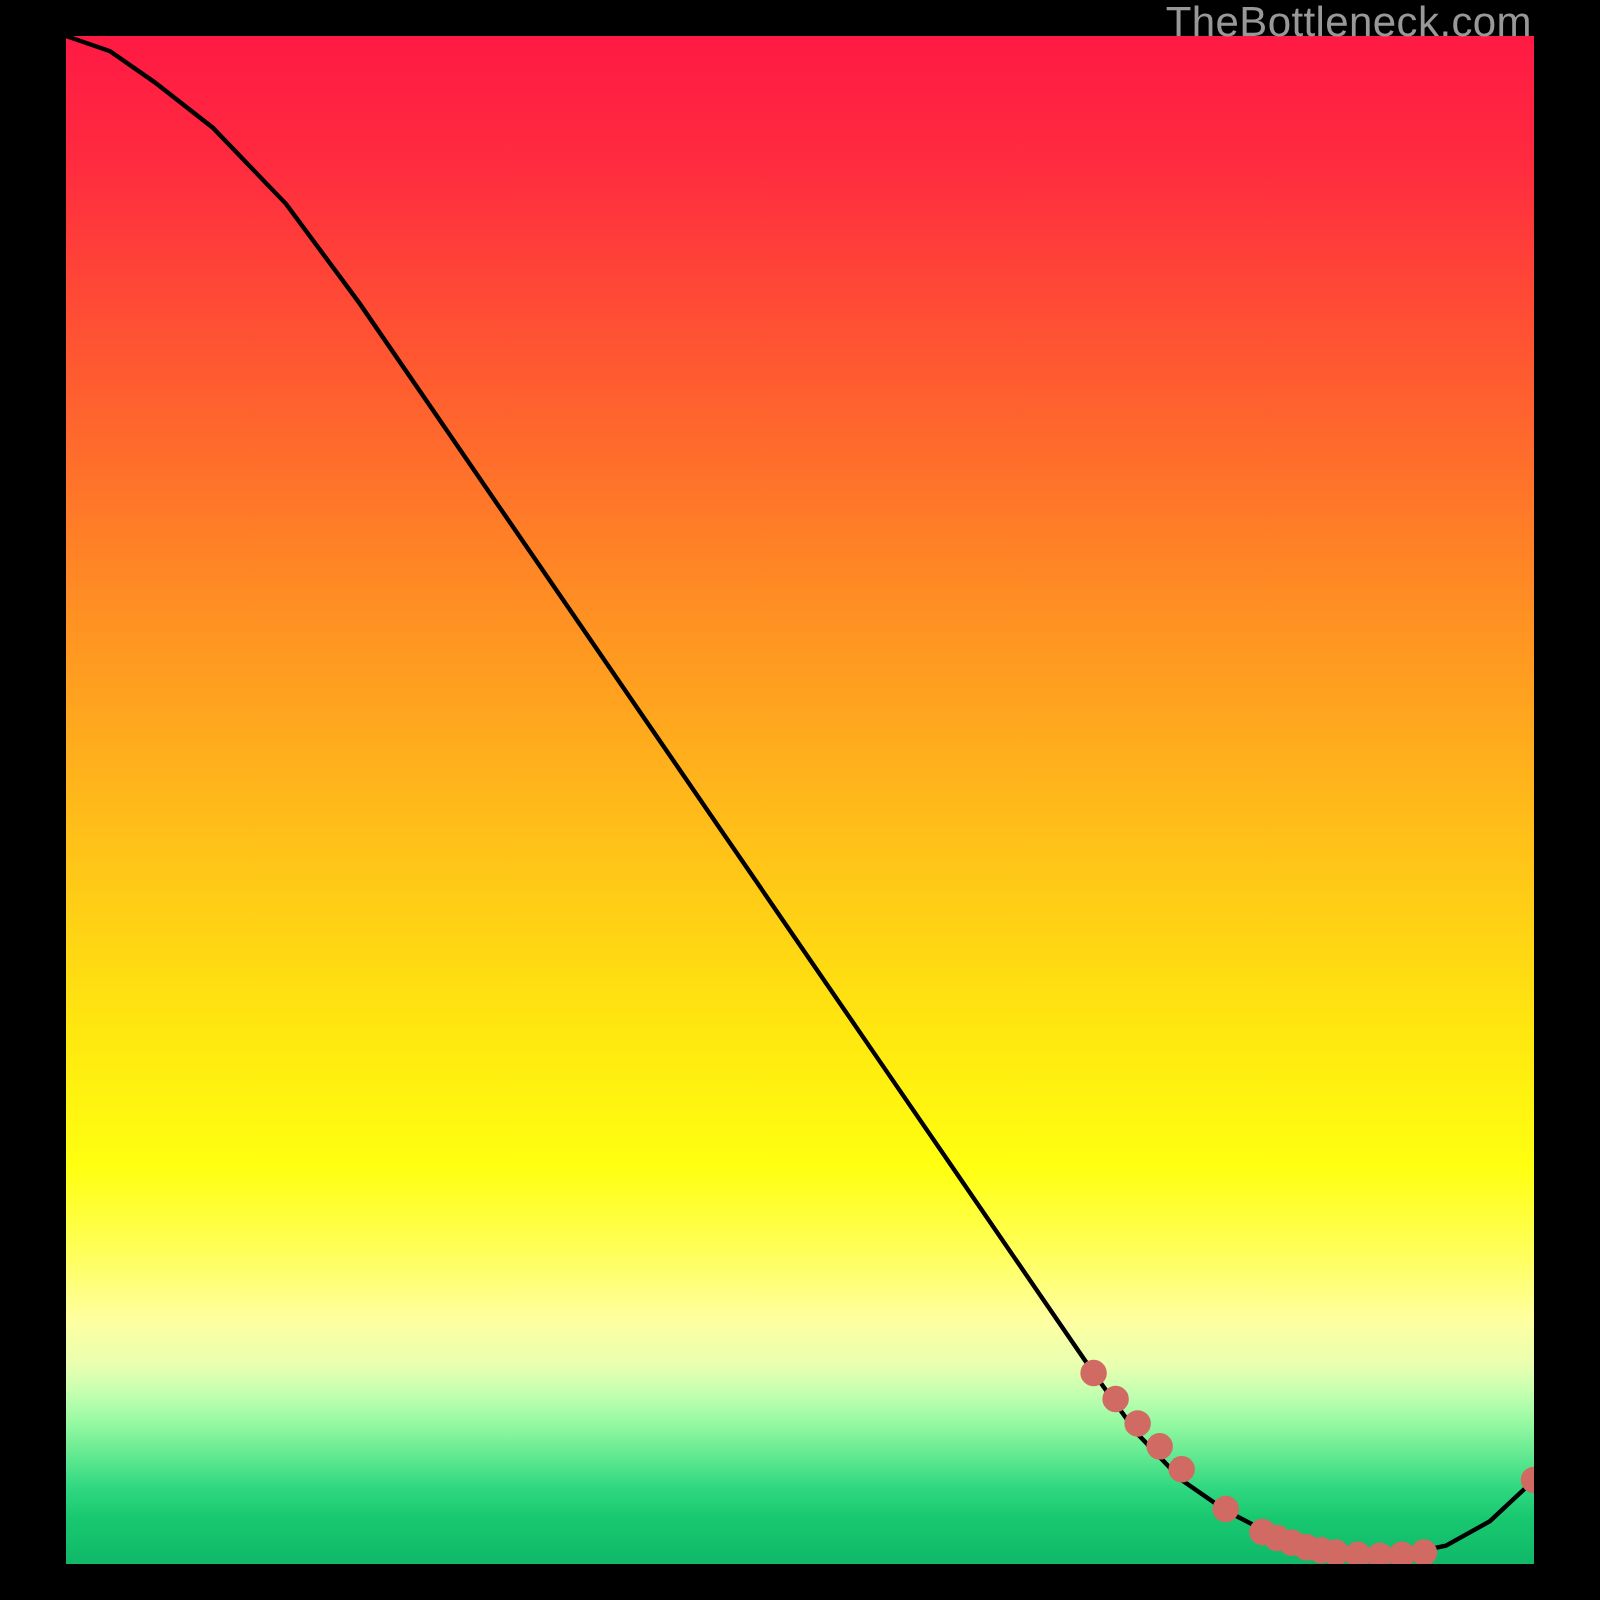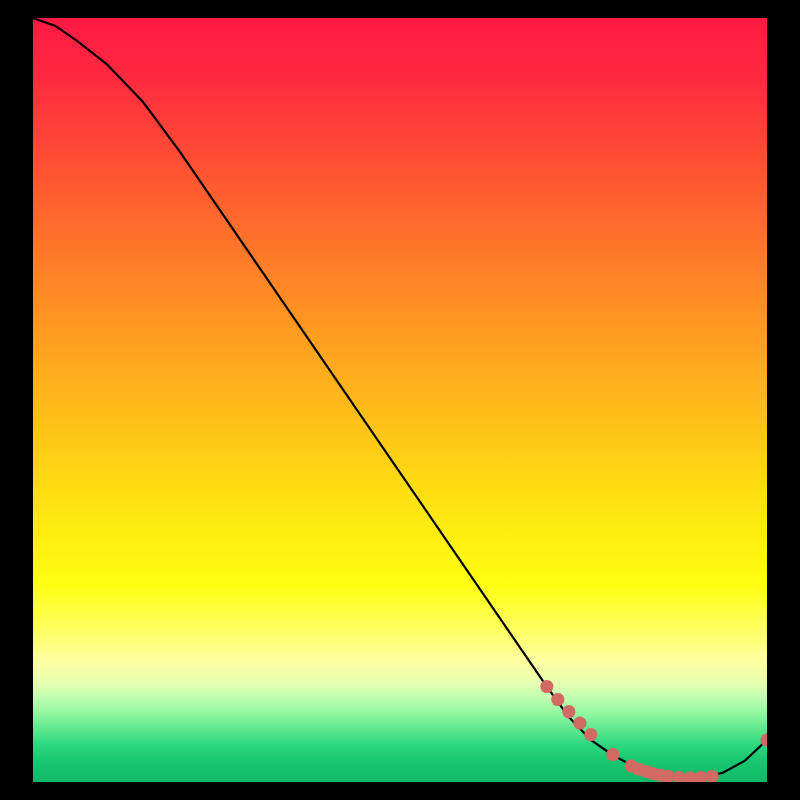--- a/index.html
+++ b/index.html
@@ -50,20 +50,21 @@
     top: 18px;
     width: 734px;
     height: 764px;
     pointer-events: none;
   }
 </style>
 </head>
 <body>
 <div class="container">
   <div class="plot"></div>
+  <div class="watermark">TheBottleneck.com</div>
   <svg class="curve-svg" viewBox="0 0 734 764" preserveAspectRatio="none">
     <path id="curvePath" stroke="#000" stroke-width="2.2" fill="none" d="M0.00 0.00 L22.02 7.64 L44.04 22.92 L73.40 45.84 L110.10 84.04 L146.80 133.70 L183.50 187.18 L220.20 240.66 L256.90 294.14 L293.60 347.62 L330.30 401.10 L367.00 454.58 L403.70 508.06 L440.40 561.54 L477.10 615.02 L513.80 668.50 L535.82 699.06 L557.84 721.98 L579.86 737.26 L601.88 748.72 L623.90 755.60 L645.92 759.42 L667.94 759.42 L689.96 754.83 L711.98 742.61 L734.00 721.98"></path>
     <g id="dots">
         <circle cx="513.80" cy="668.50" r="6.61" fill="#d16a62"></circle>
         <circle cx="524.81" cy="681.49" r="6.61" fill="#d16a62"></circle>
         <circle cx="535.82" cy="693.71" r="6.61" fill="#d16a62"></circle>
         <circle cx="546.83" cy="705.17" r="6.61" fill="#d16a62"></circle>
         <circle cx="557.84" cy="716.63" r="6.61" fill="#d16a62"></circle>
         <circle cx="579.86" cy="736.50" r="6.61" fill="#d16a62"></circle>
         <circle cx="598.21" cy="747.96" r="6.61" fill="#d16a62"></circle>

